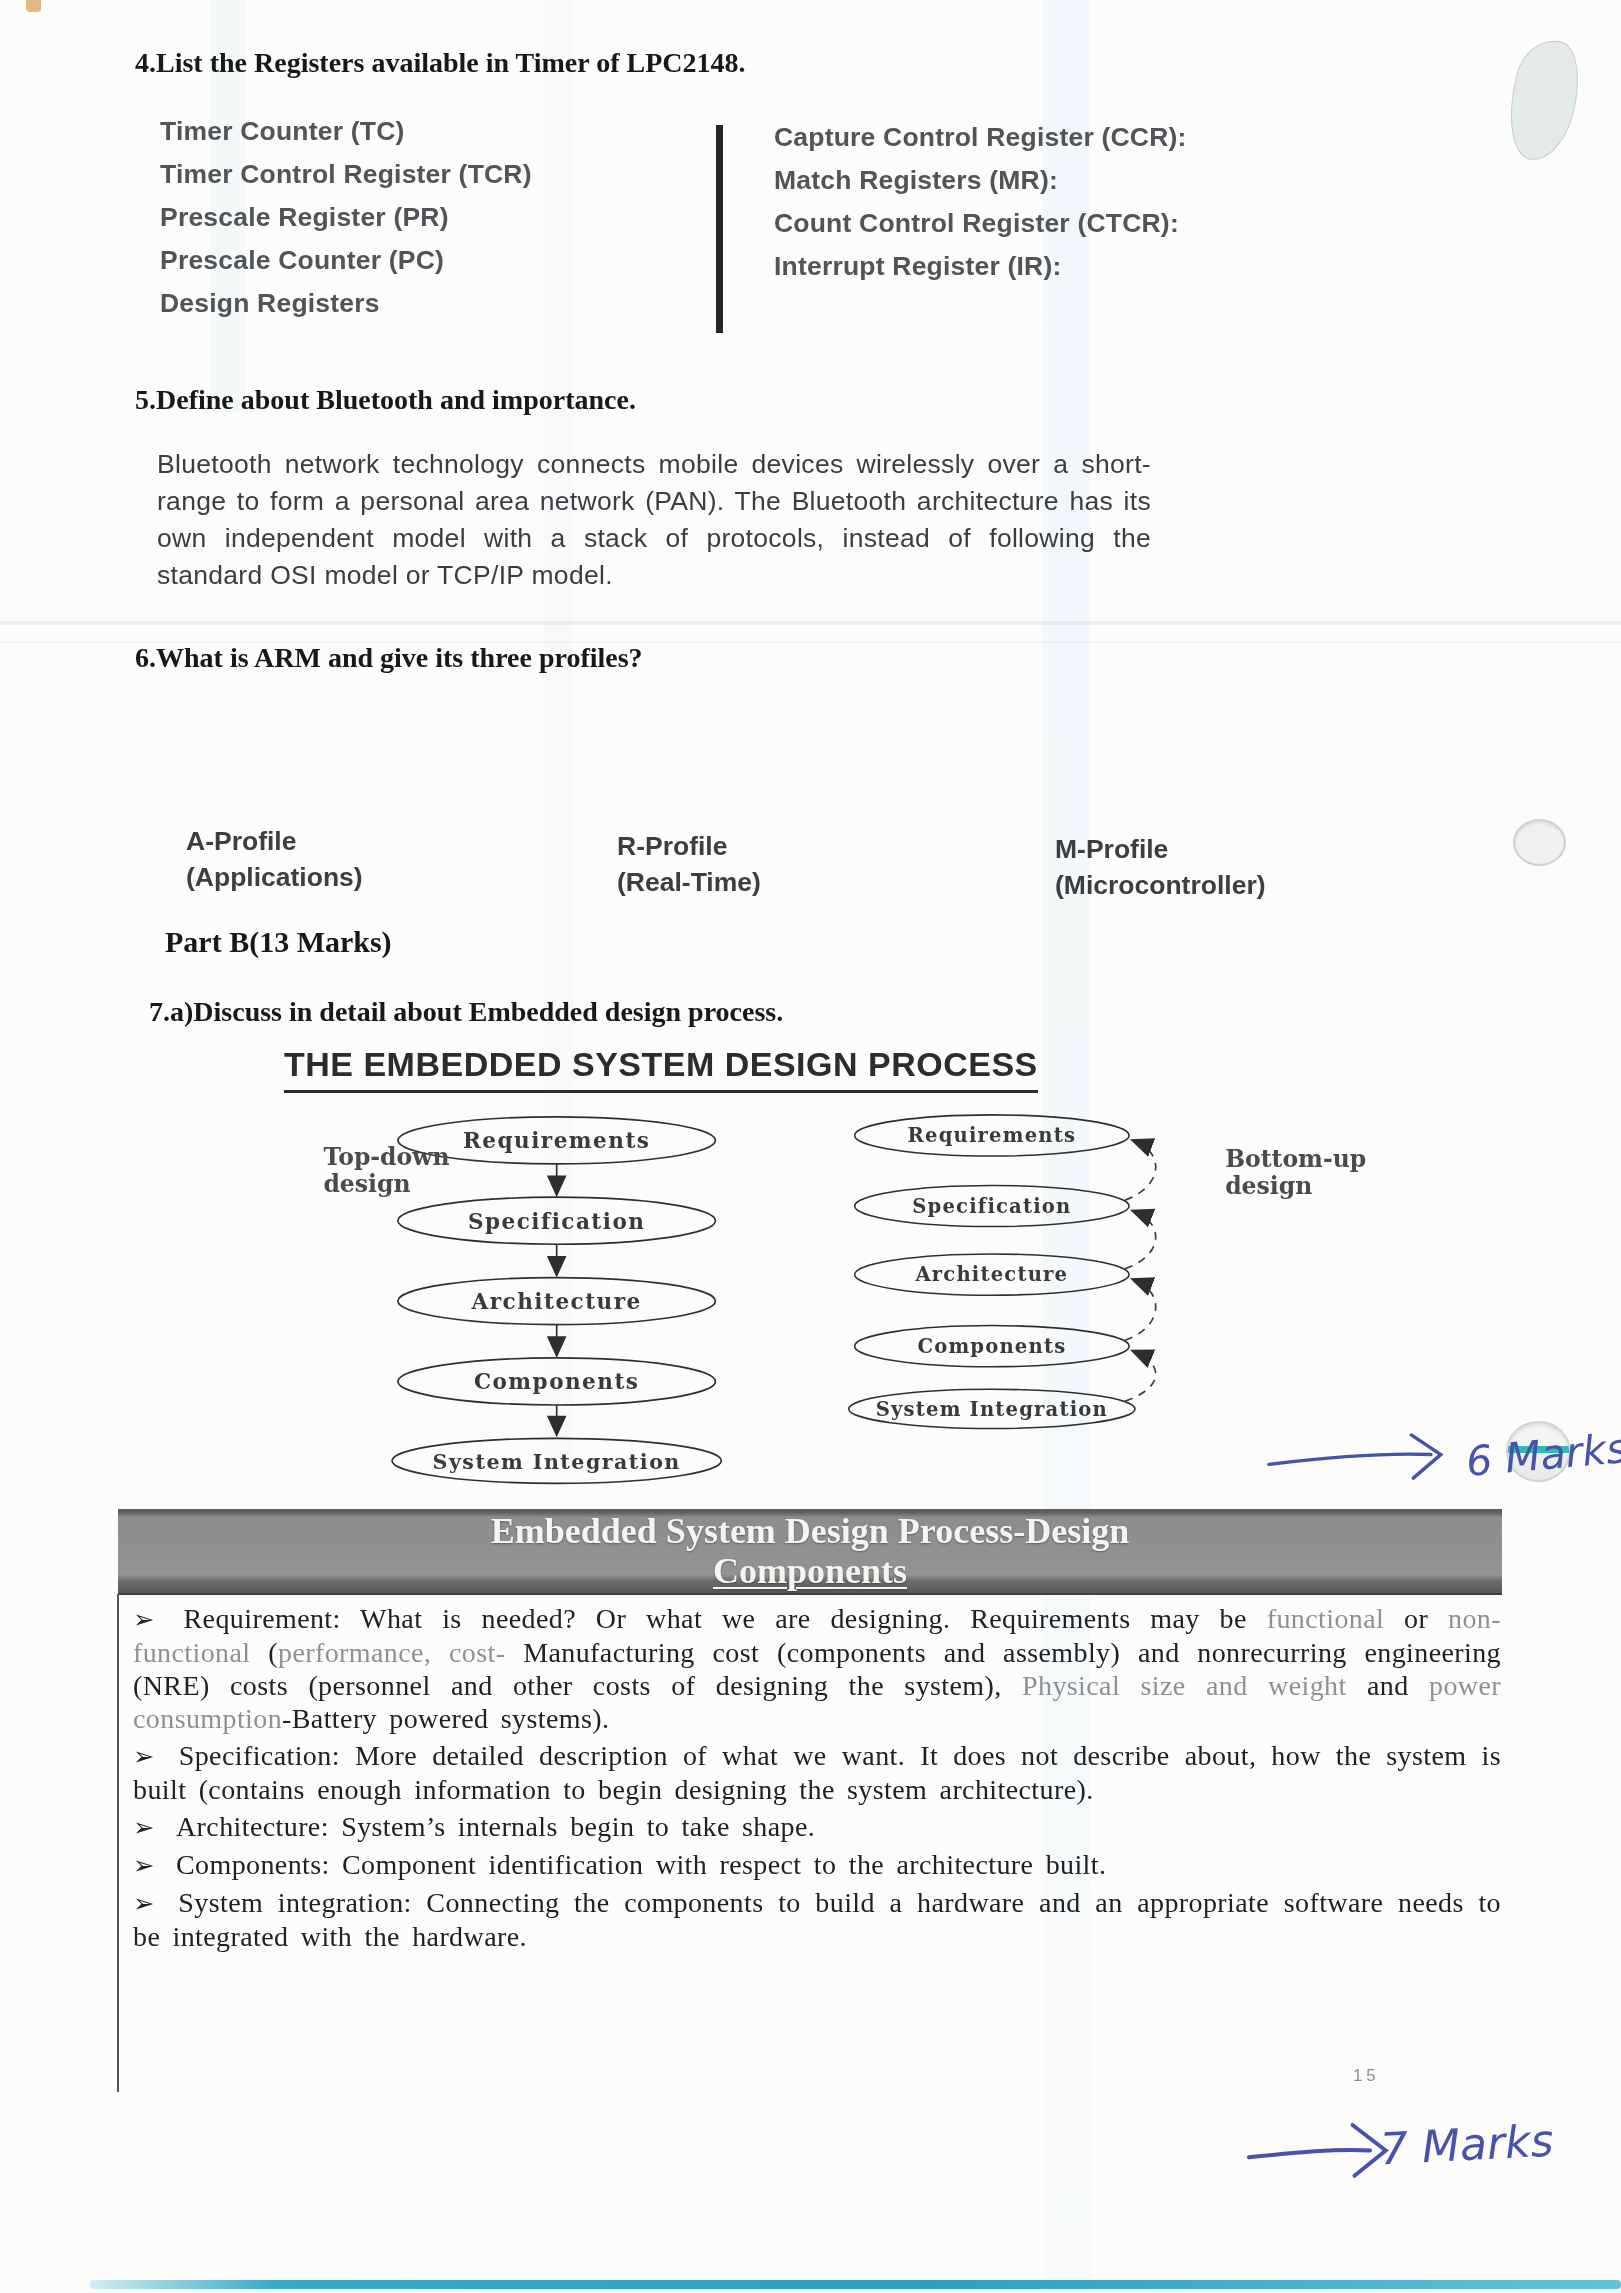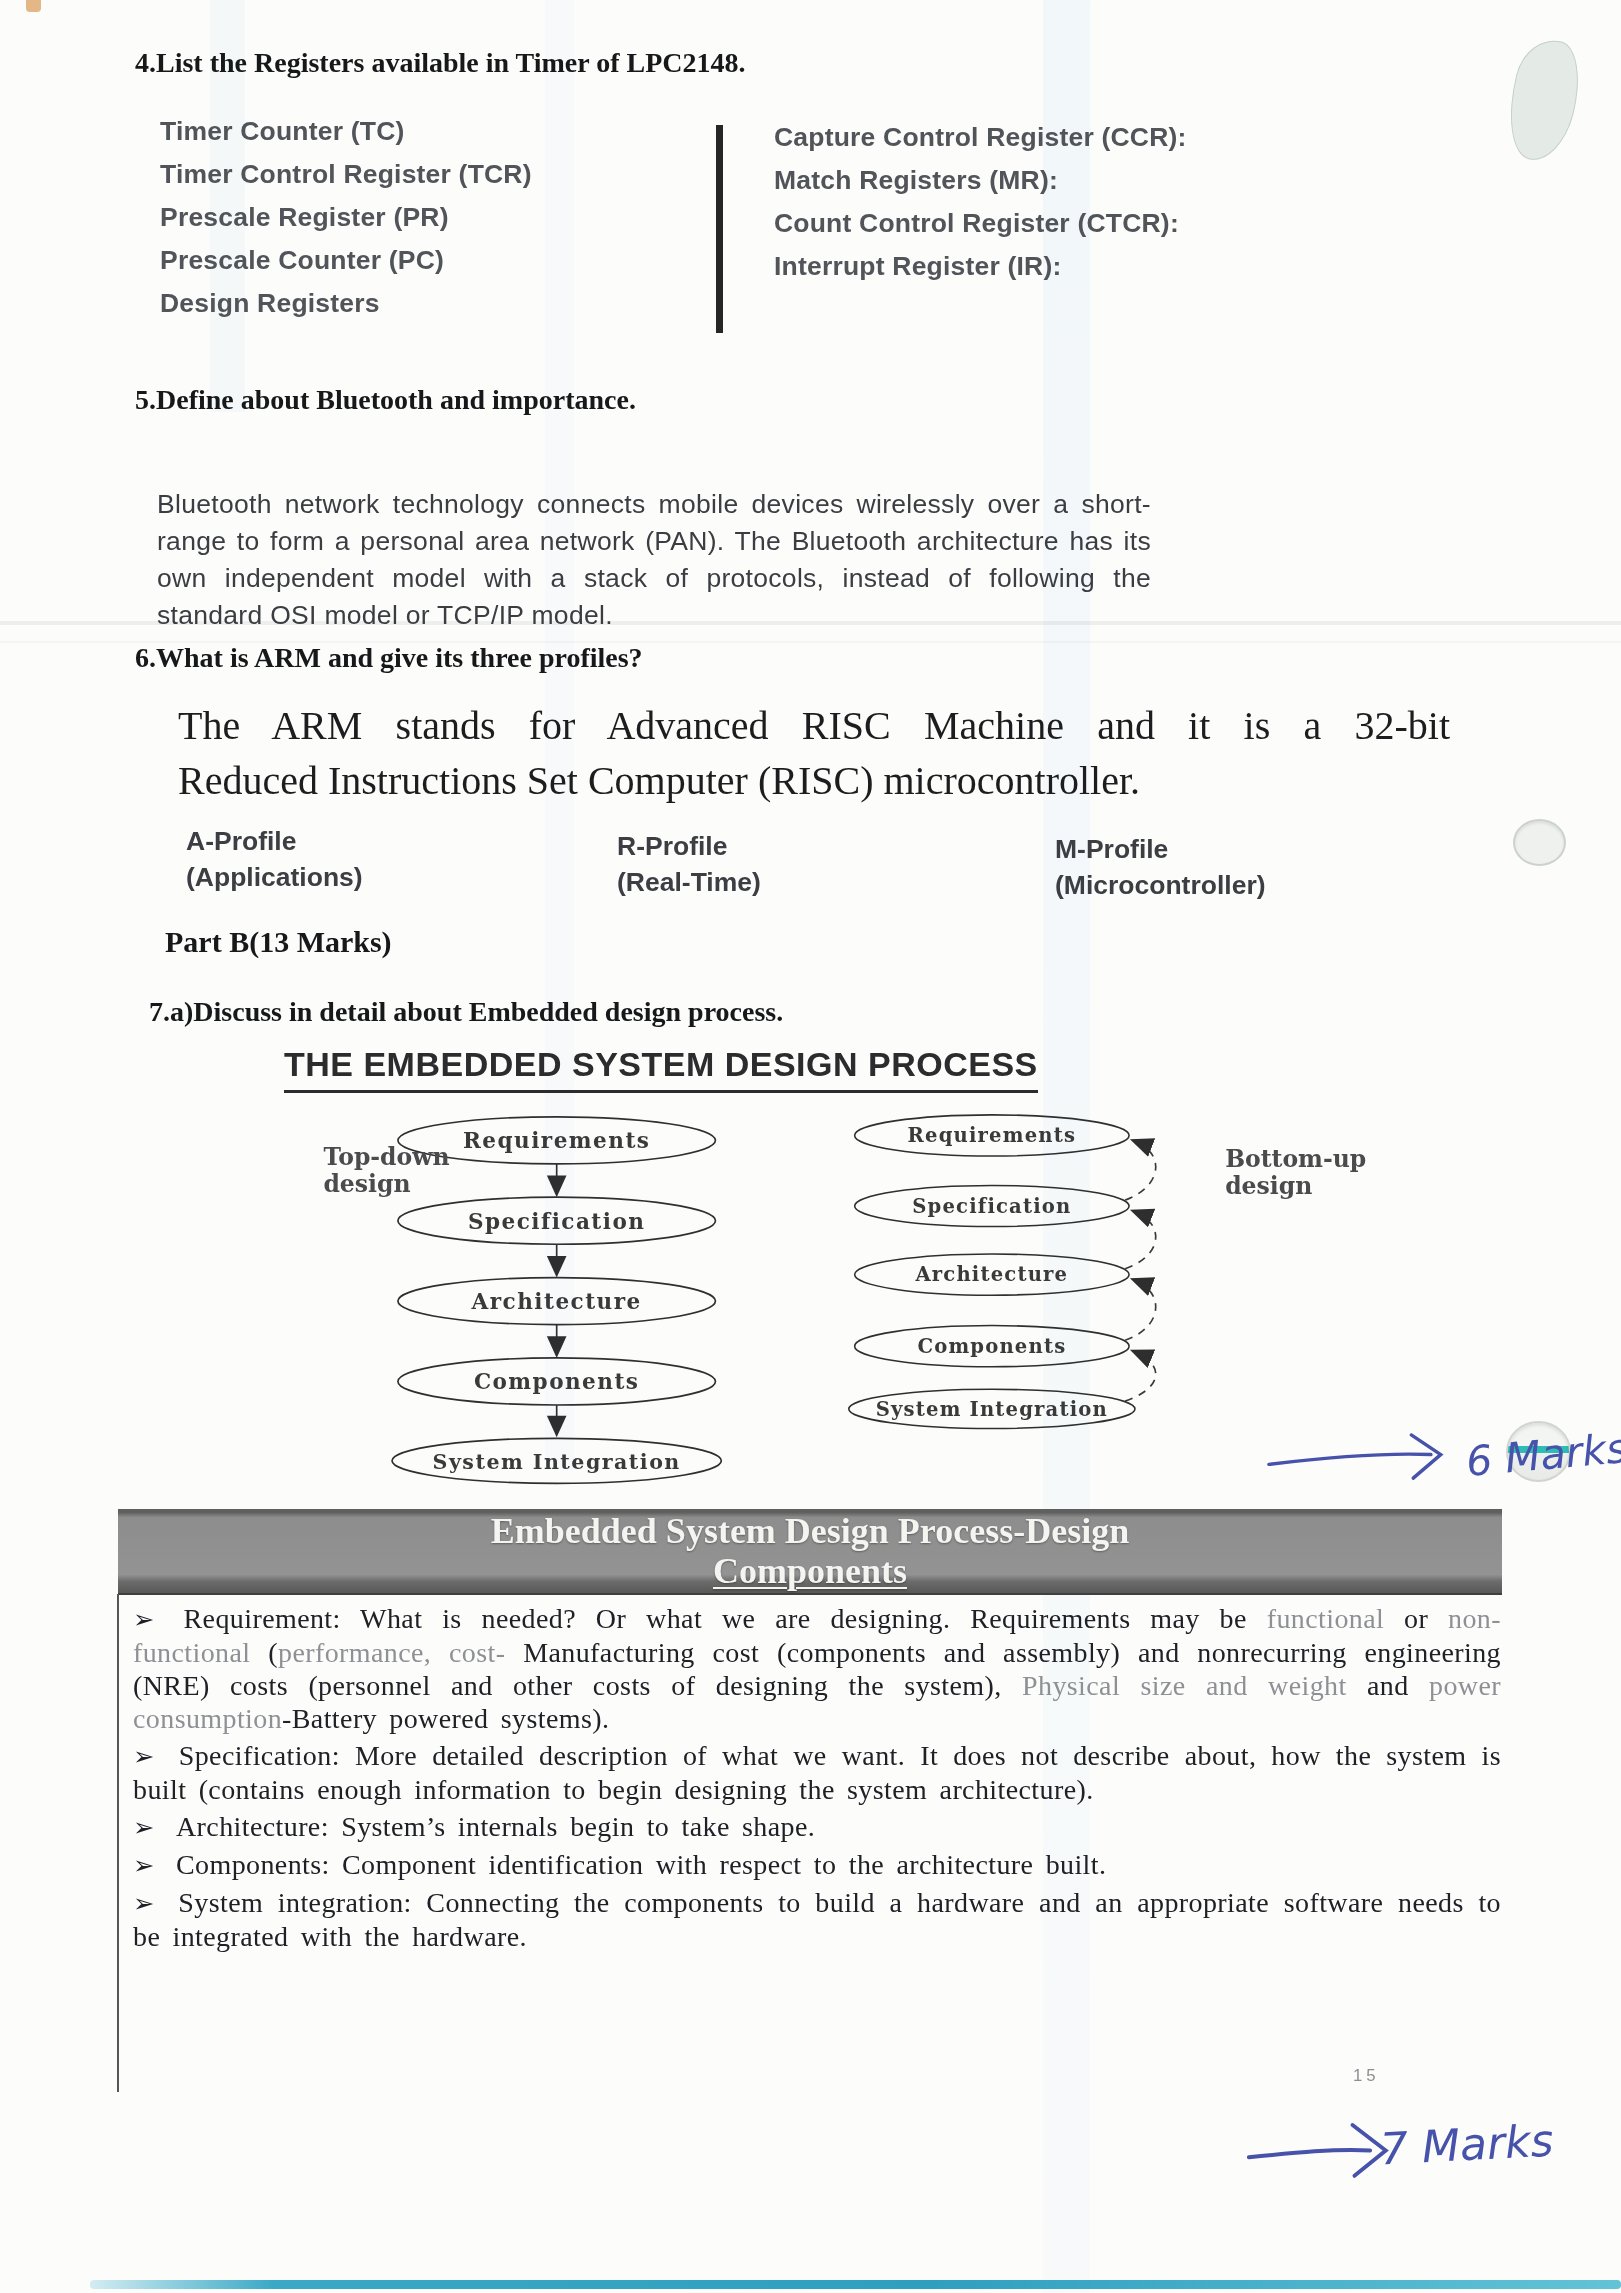--- a/index.html
+++ b/index.html
@@ -71,32 +71,28 @@
   </div>
   <div class="abs reg-divider" style="left:716px;top:125px;height:208px;"></div>
   <div class="abs" style="left:774px;top:116px;">
     <div class="reg-item">Capture Control Register (CCR):</div>
     <div class="reg-item">Match Registers (MR):</div>
     <div class="reg-item">Count Control Register (CTCR):</div>
     <div class="reg-item">Interrupt Register (IR):</div>
   </div>
 
   <div class="abs qhead" style="left:135px;top:384px;">5.Define about Bluetooth and importance.</div>
-  <div class="abs" style="left:157px;top:446px;margin-top:40px;">
+  <div class="abs" style="left:157px;top:446px;">
     <div class="para-line jline">Bluetooth network technology connects mobile devices wirelessly over a short-</div>
     <div class="para-line jline">range to form a personal area network (PAN). The Bluetooth architecture has its</div>
     <div class="para-line jline">own independent model with a stack of protocols, instead of following the</div>
     <div class="para-line">standard OSI model or TCP/IP model.</div>
   </div>
 
   <div class="abs qhead" style="left:135px;top:642px;">6.What is ARM and give its three profiles?</div>
-  <div class="abs" style="left:178px;top:698px;">
-    <div class="arm-line jline">The ARM stands for Advanced RISC Machine and it is a 32-bit</div>
-    <div class="arm-line">Reduced Instructions Set Computer (RISC) microcontroller.</div>
-  </div>
 
   <div class="abs" style="left:186px;top:823px;">
     <div class="profile-name">A-Profile</div>
     <div class="profile-type">(Applications)</div>
   </div>
   <div class="abs" style="left:617px;top:828px;">
     <div class="profile-name">R-Profile</div>
     <div class="profile-type">(Real-Time)</div>
   </div>
   <div class="abs" style="left:1055px;top:831px;">

